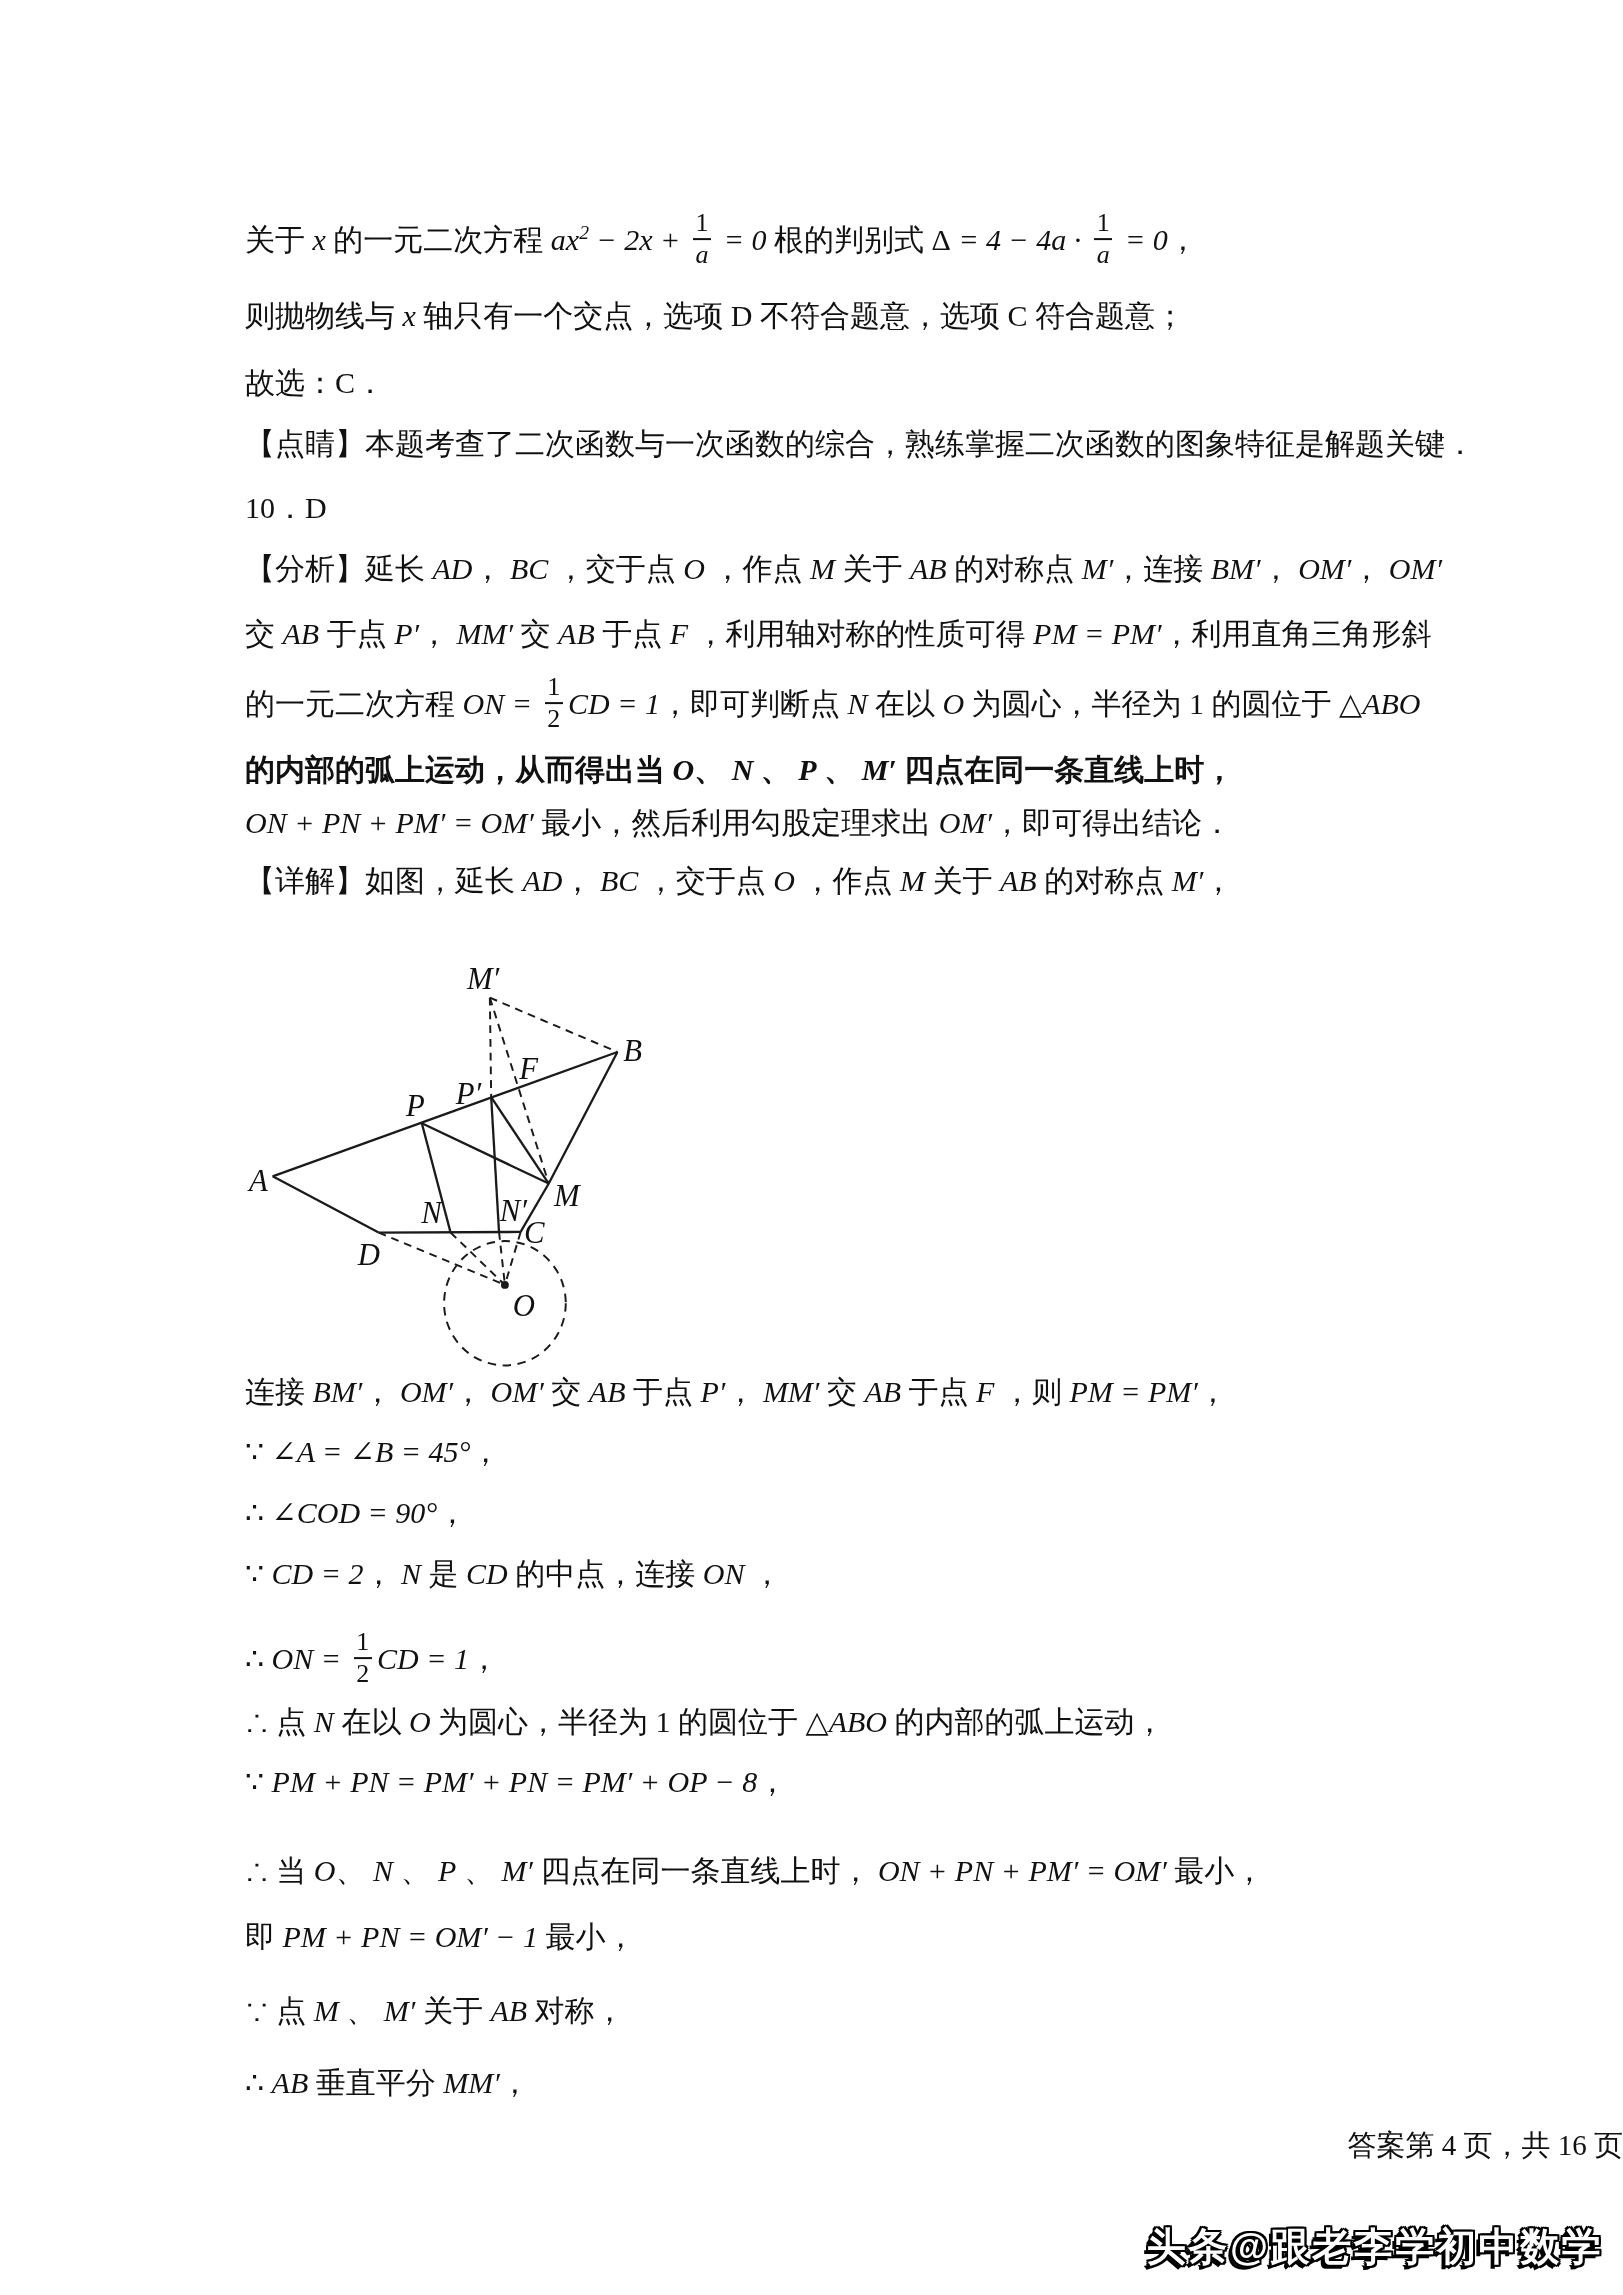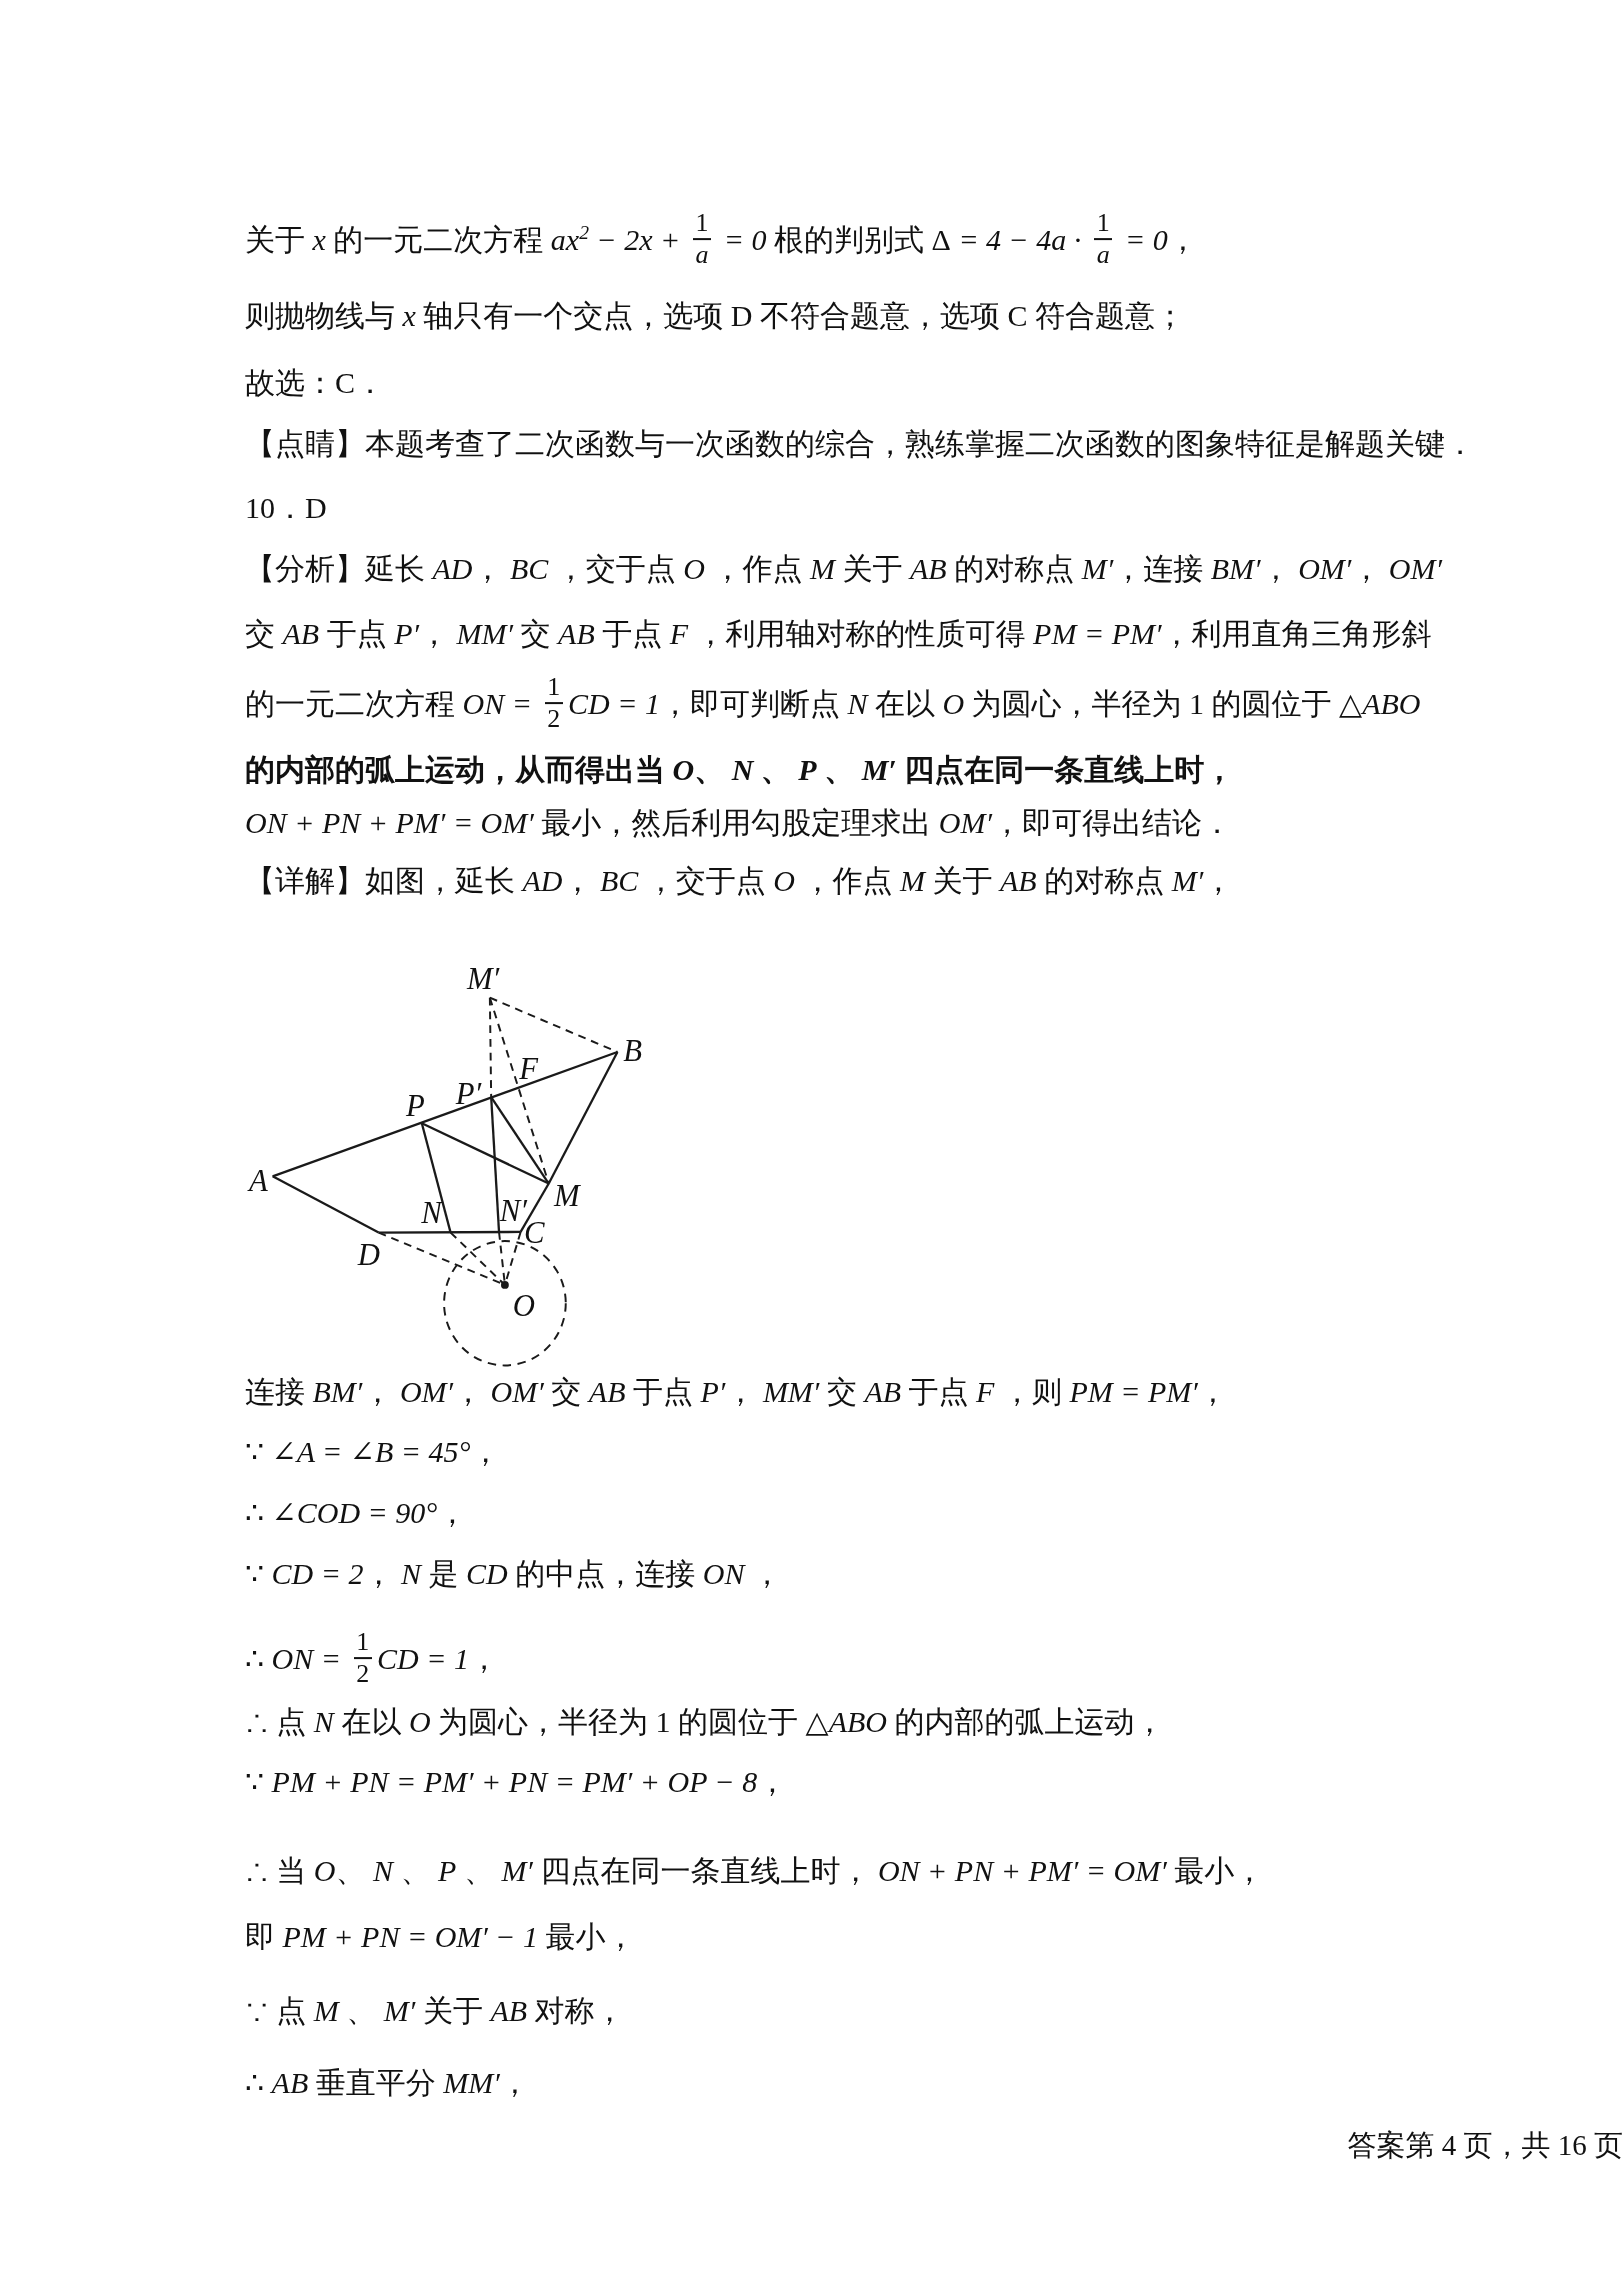--- a/index.html
+++ b/index.html
@@ -117,14 +117,15 @@
       <text x="696" y="1688">P′</text>
       <text x="380" y="1820">A</text>
       <text x="846" y="1844">M</text>
       <text x="643" y="1870">N</text>
       <text x="763" y="1866">N′</text>
       <text x="800" y="1900">C</text>
       <text x="546" y="1934">D</text>
       <text x="783" y="2012">O</text>
     </svg>
   <div id="footer">答案第 4 页，共 16 页</div>
+  <div id="watermark">头条@跟老李学初中数学</div>
 </div>
 
 
 </body></html>

